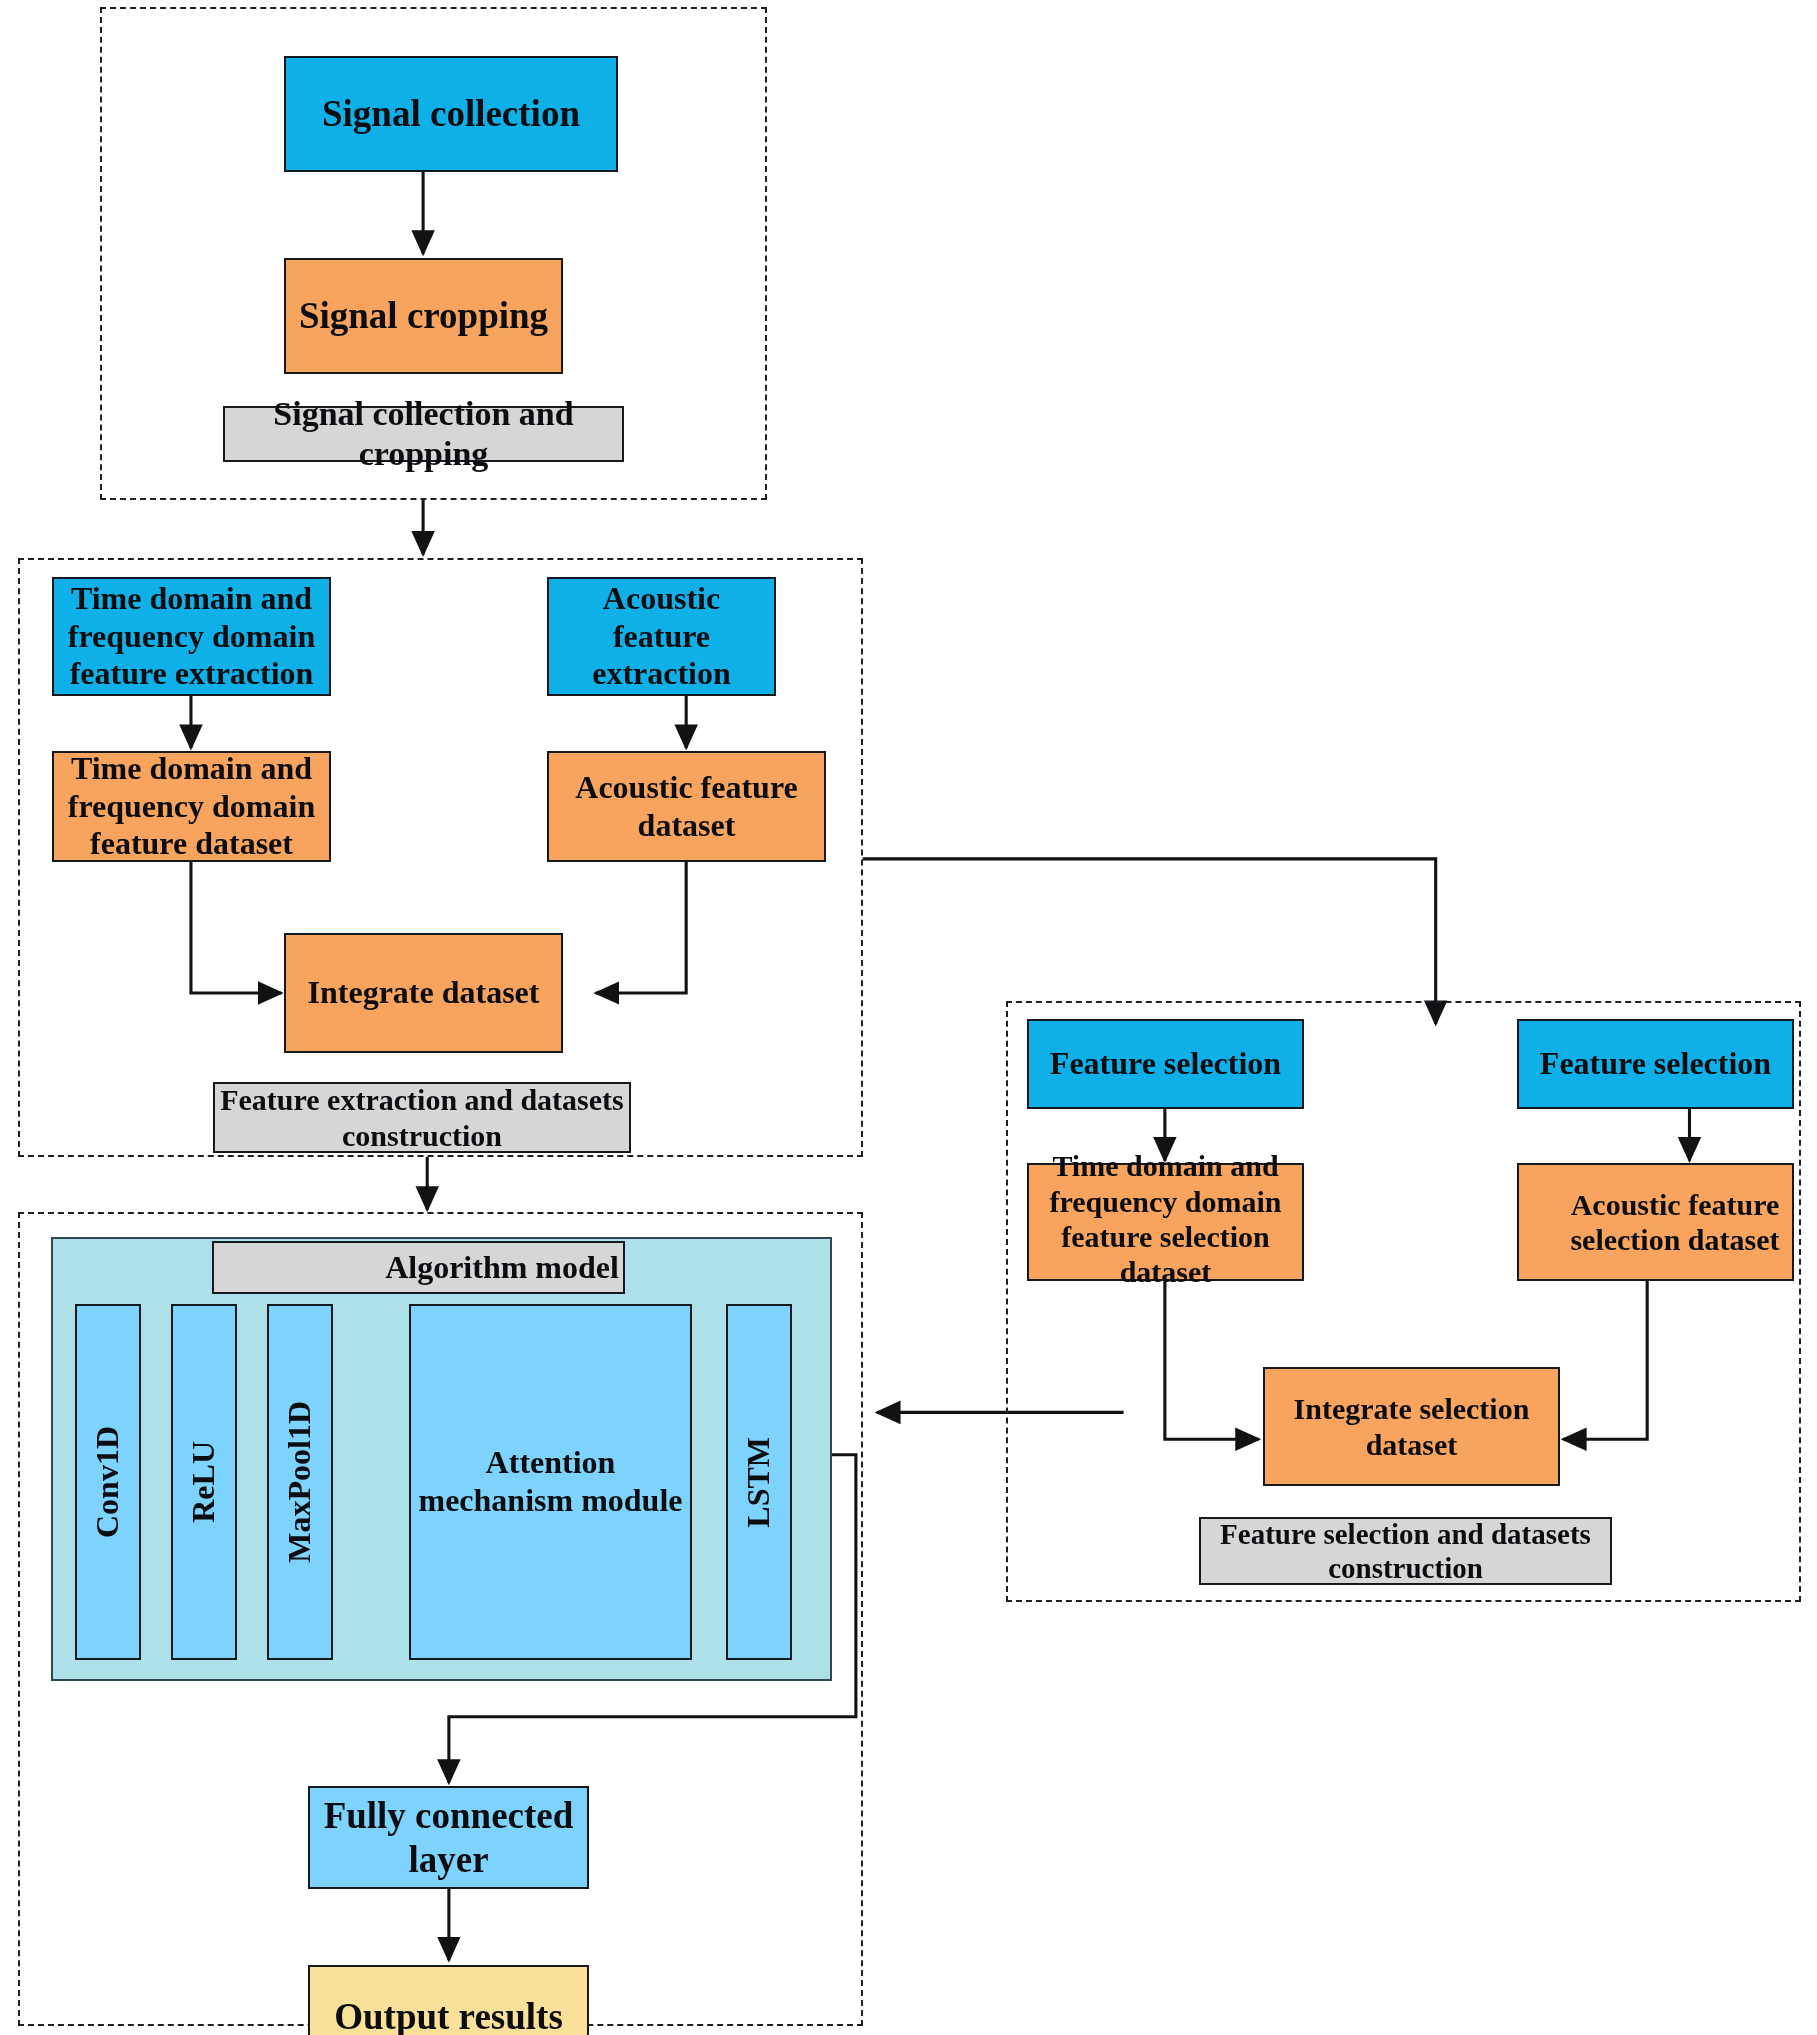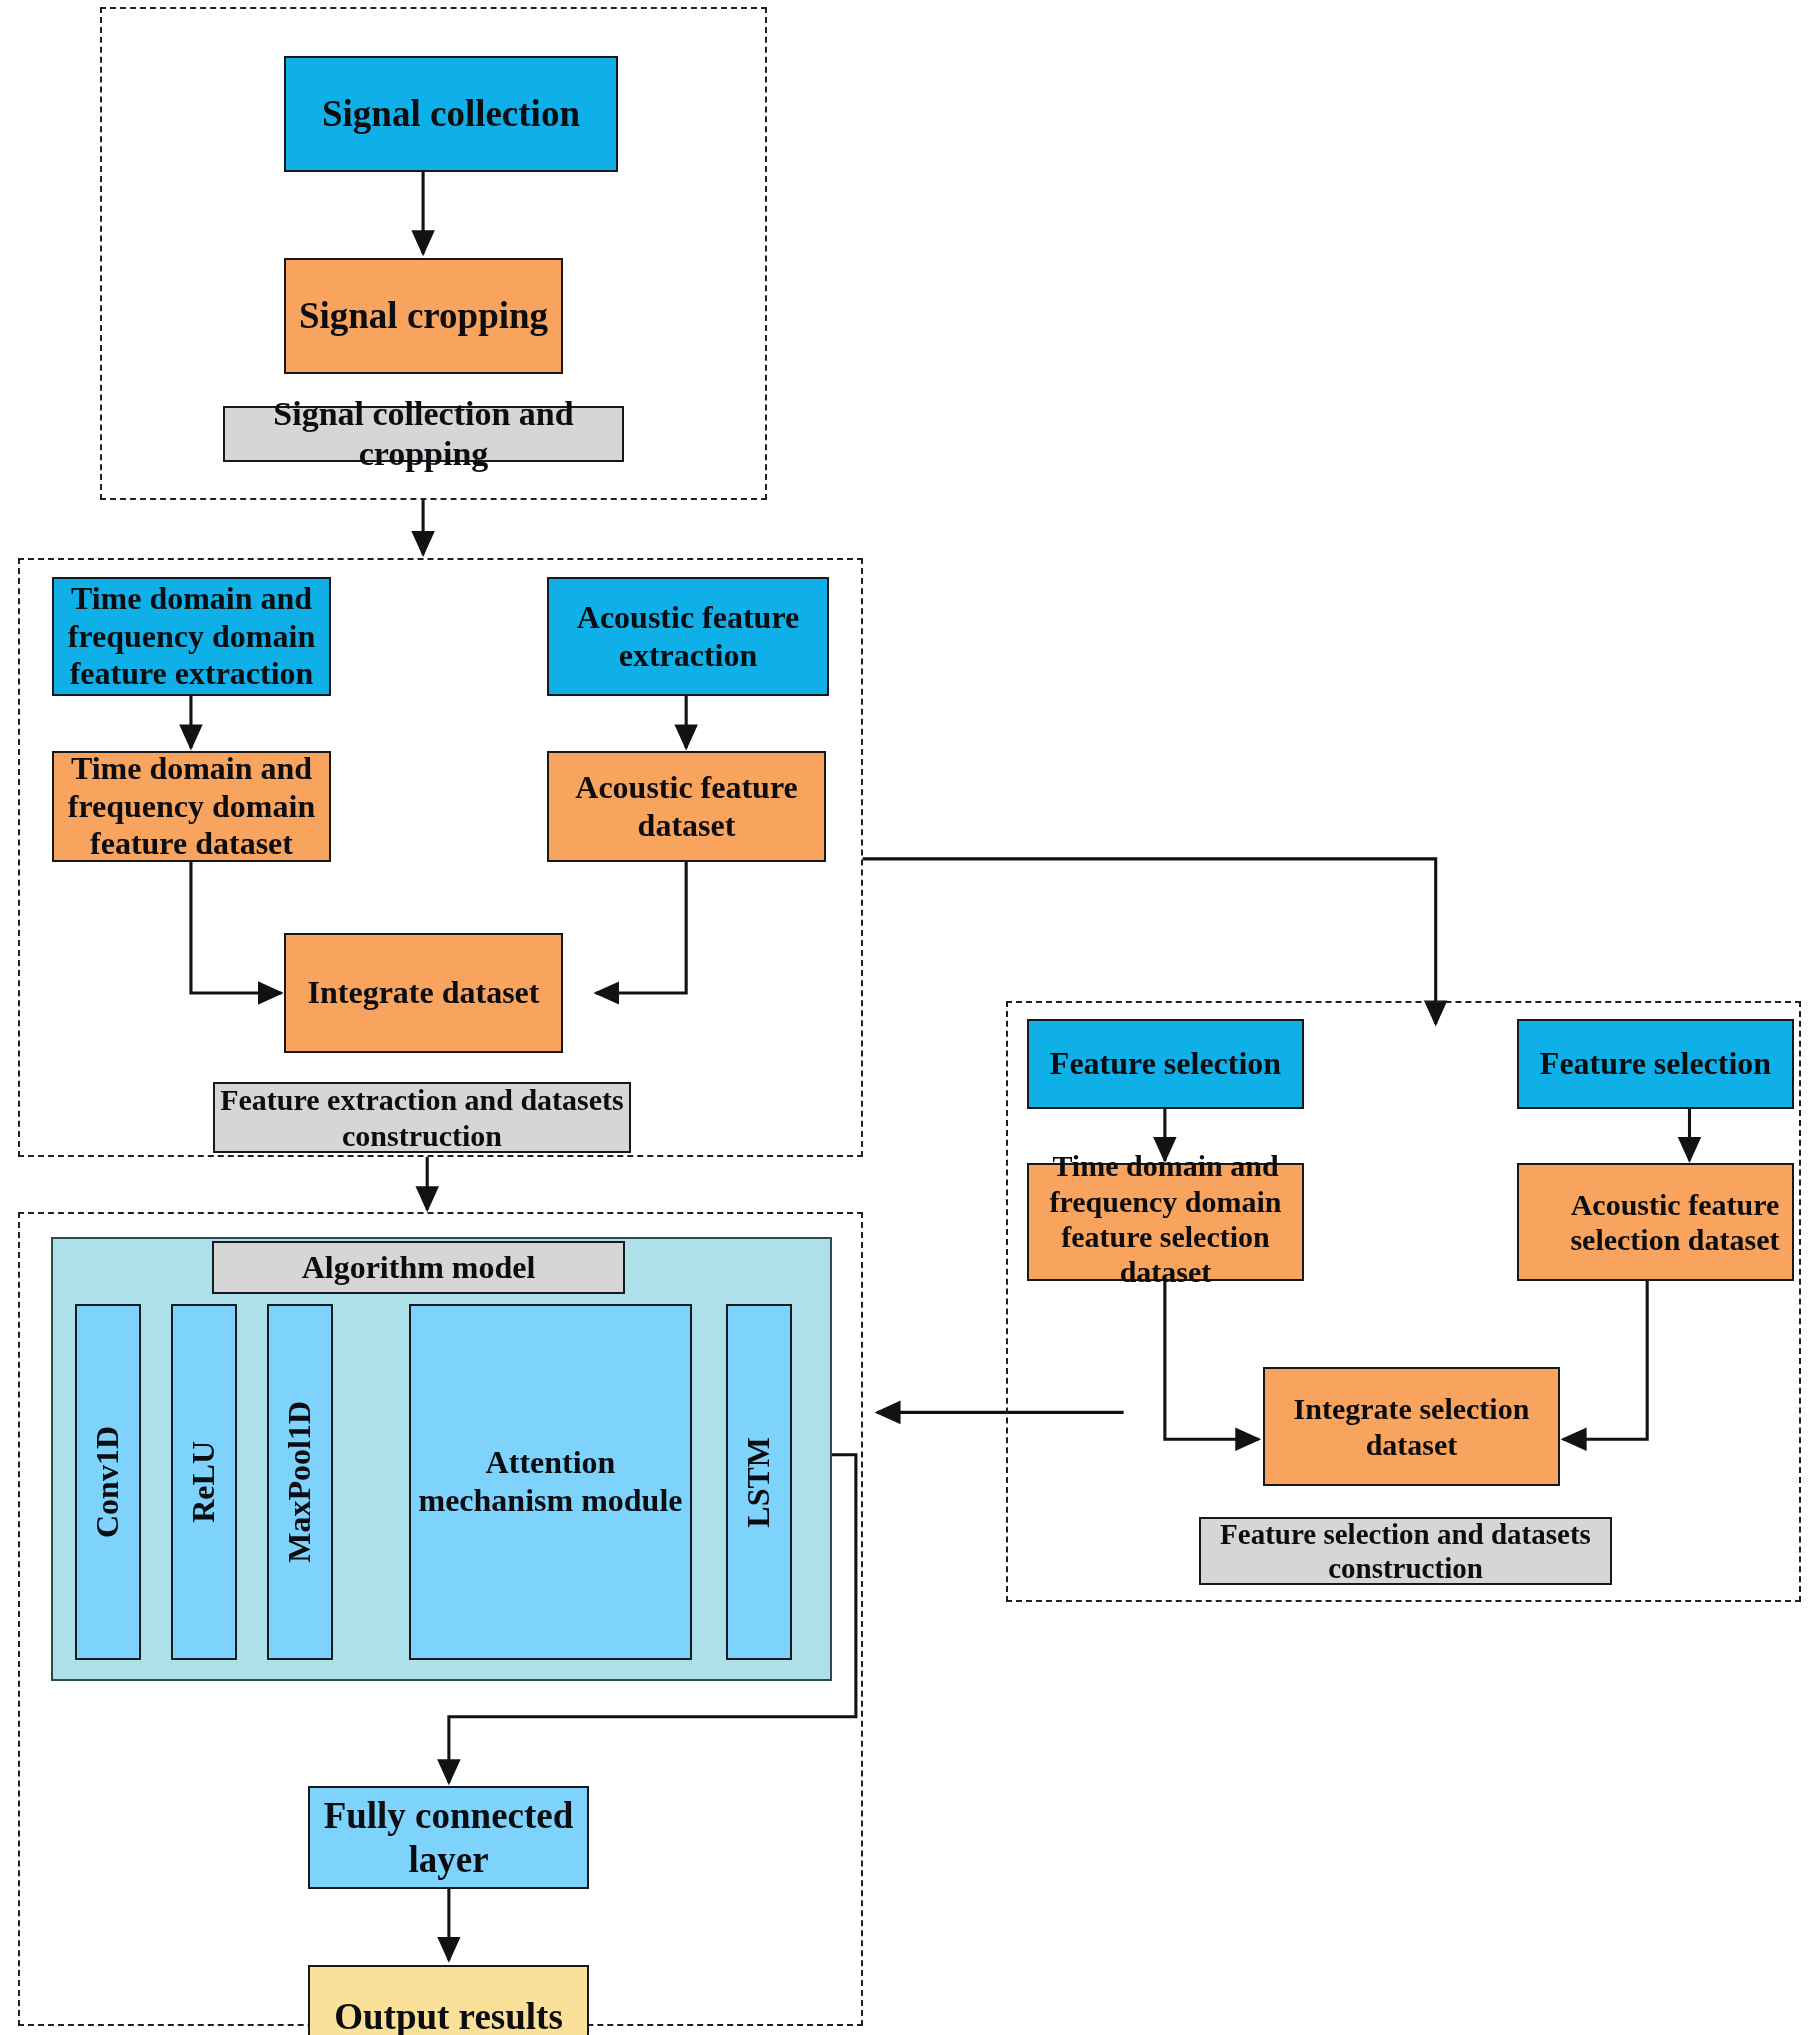--- a/index.html
+++ b/index.html
@@ -134,21 +134,21 @@
   <div class="node grey fs-66" style="left:223px; top:406px; width:401px; height:56px;">
     <span>Signal collection and cropping</span>
   </div>
 
   <div class="dashbox" style="left:18px; top:558px; width:845px; height:599px;"></div>
 
   <div class="node blue fs-62" style="left:52px; top:577px; width:279px; height:119px;">
     <span>Time domain and frequency domain feature extraction</span>
   </div>
 
-  <div class="node blue fs-62" style="left:547px; top:577px; width:282px; height:119px;">
+  <div class="node blue fs-62" style="left:547px; top:577px; width:229px; height:119px;">
     <span>Acoustic feature extraction</span>
   </div>
 
   <div class="node orange fs-62" style="left:52px; top:751px; width:279px; height:111px;">
     <span>Time domain and frequency domain feature dataset</span>
   </div>
 
   <div class="node orange fs-62" style="left:547px; top:751px; width:279px; height:111px;">
     <span>Acoustic feature dataset</span>
   </div>
@@ -184,21 +184,21 @@
   </div>
 
   <div class="node grey fs-56" style="left:1191px; top:1517px; width:413px; height:68px;margin-left:8px;">
     <span>Feature selection and datasets construction</span>
   </div>
 
   <div class="dashbox" style="left:18px; top:1212px; width:845px; height:814px;"></div>
 
   <div class="tealpanel" style="left:51px; top:1237px; width:781px; height:444px;"></div>
 
-  <div class="node grey fs-62" style="left:212px; top:1241px; width:413px; height:53px;">
+  <div class="node grey fs-62" style="left:212px; top:1241px; width:413px; height:53px;justify-content:flex-end;">
     <span>Algorithm model</span>
   </div>
 
   <div class="node lav fs-62" style="left:75px; top:1304px; width:66px; height:356px;">
     <span class="vert">Conv1D</span>
   </div>
 
   <div class="node lav fs-62" style="left:171px; top:1304px; width:66px; height:356px;">
     <span class="vert">ReLU</span>
   </div>

